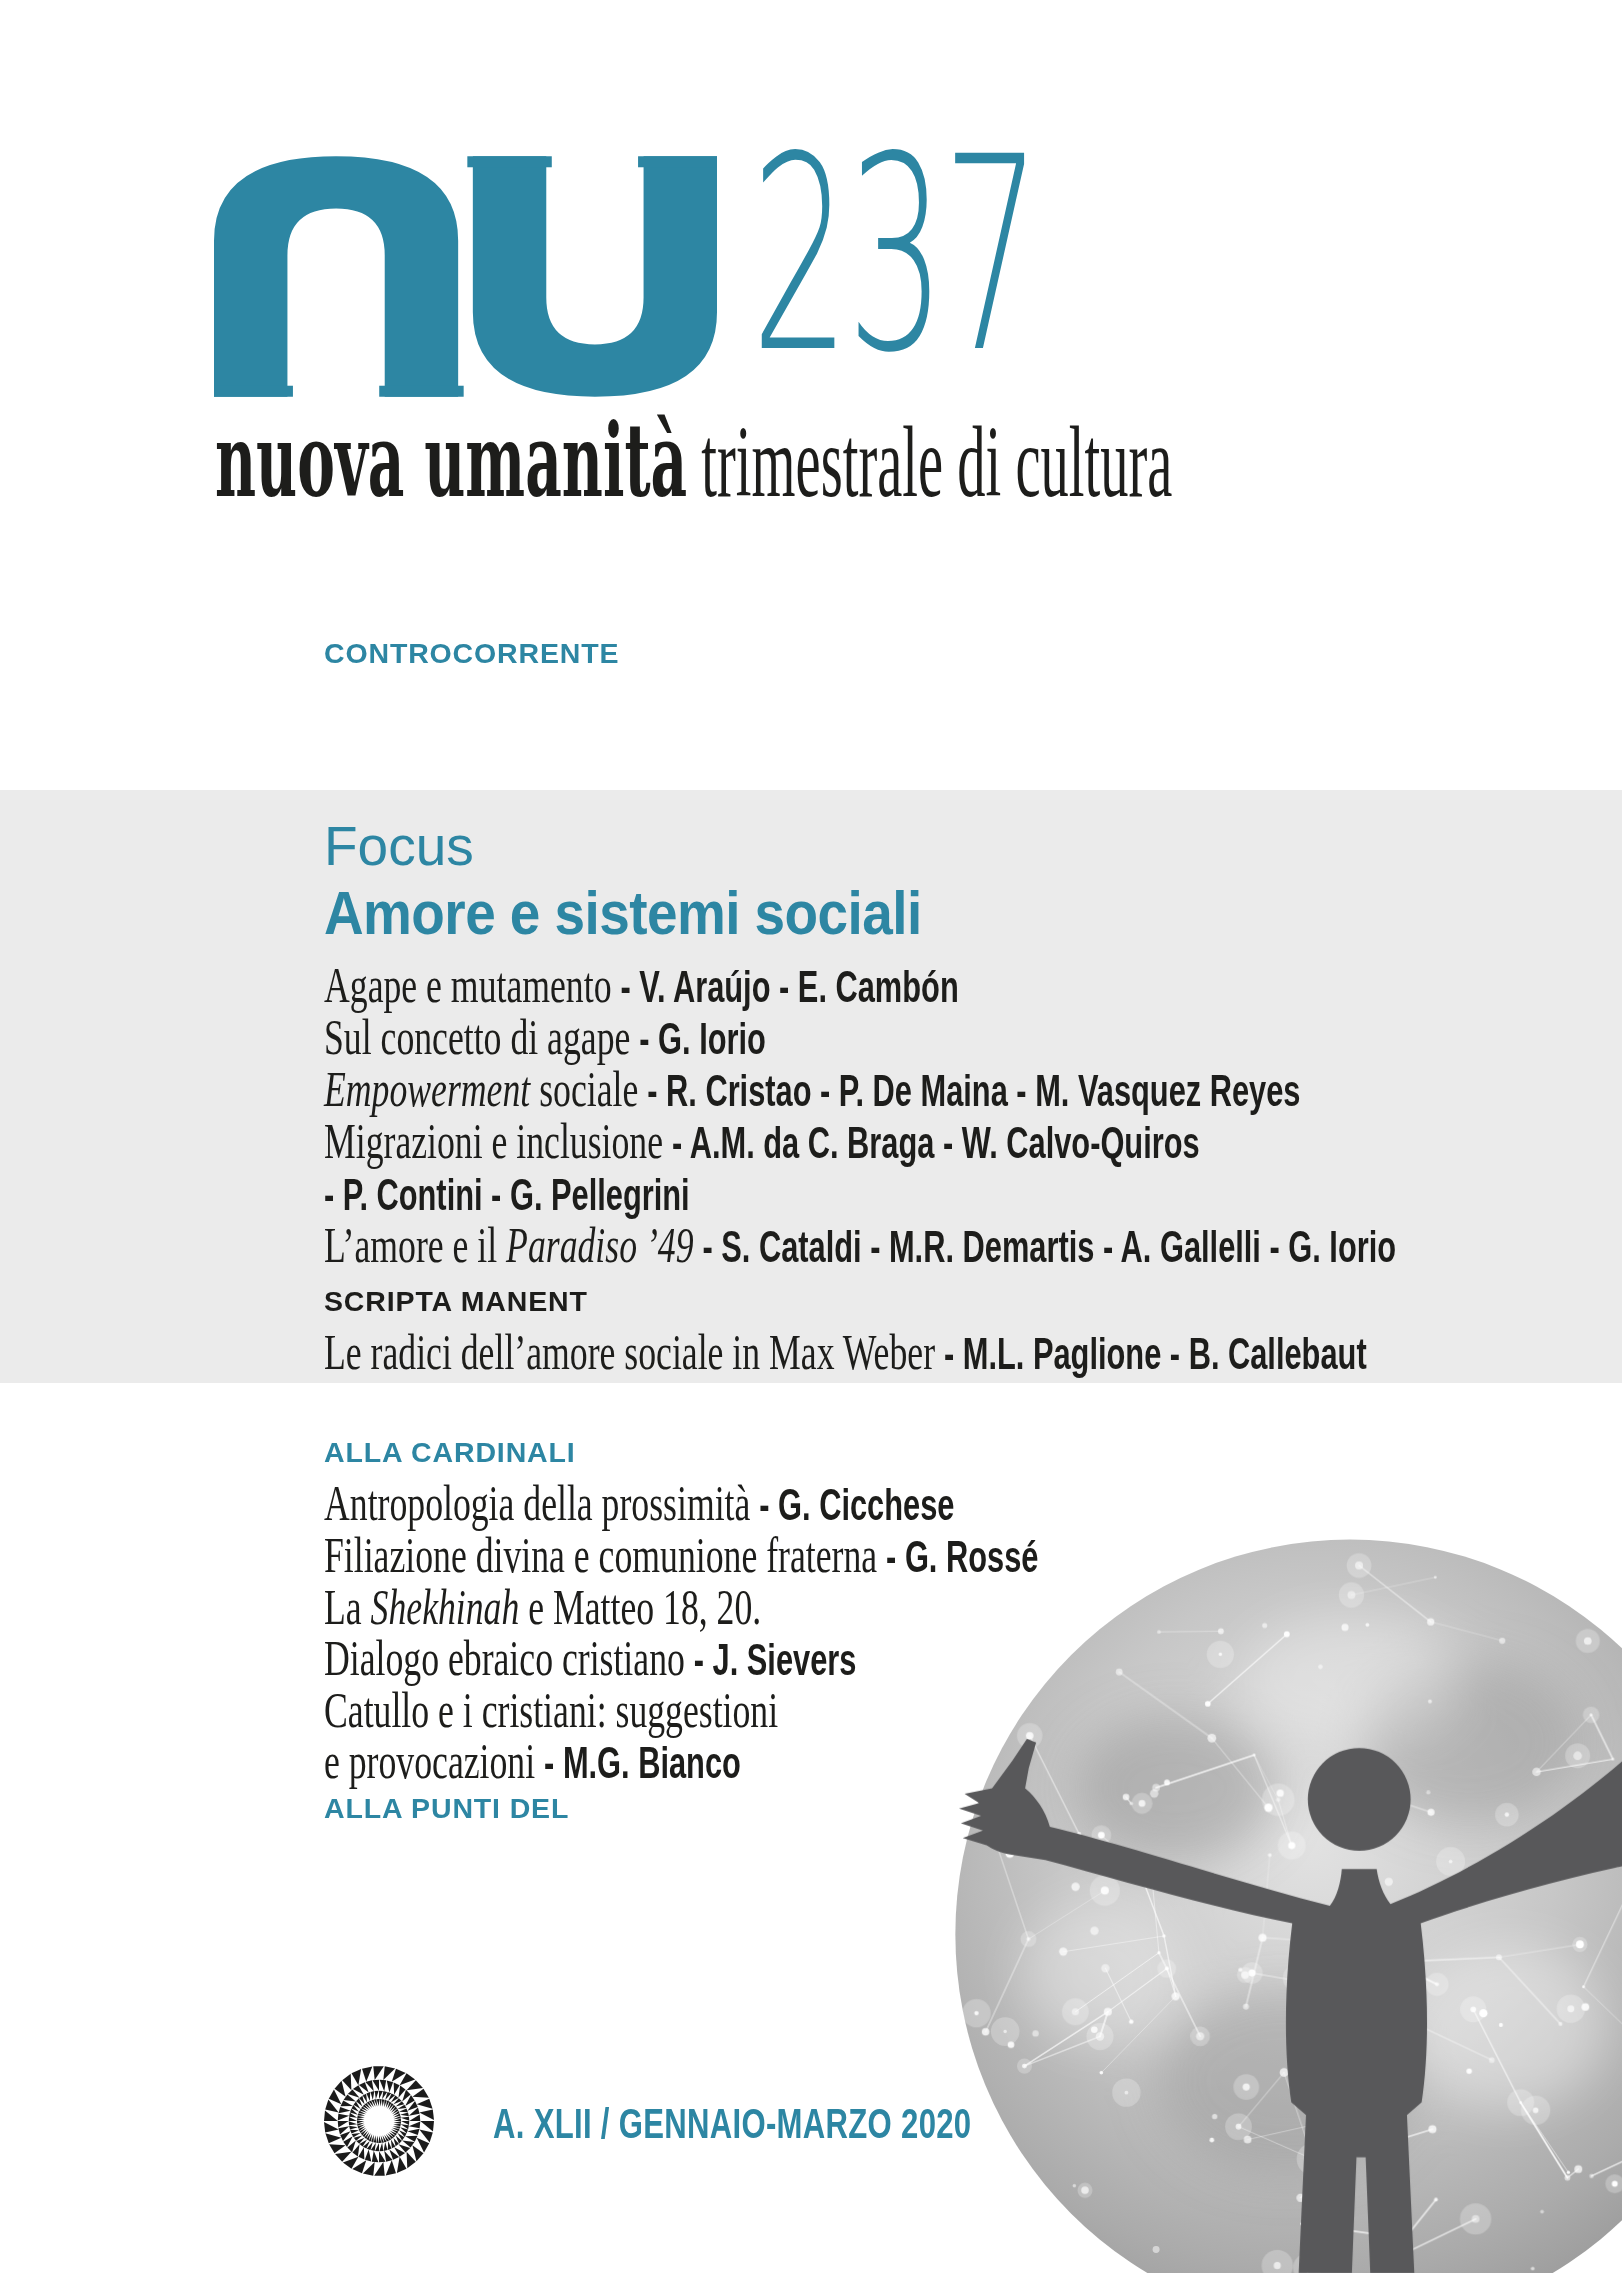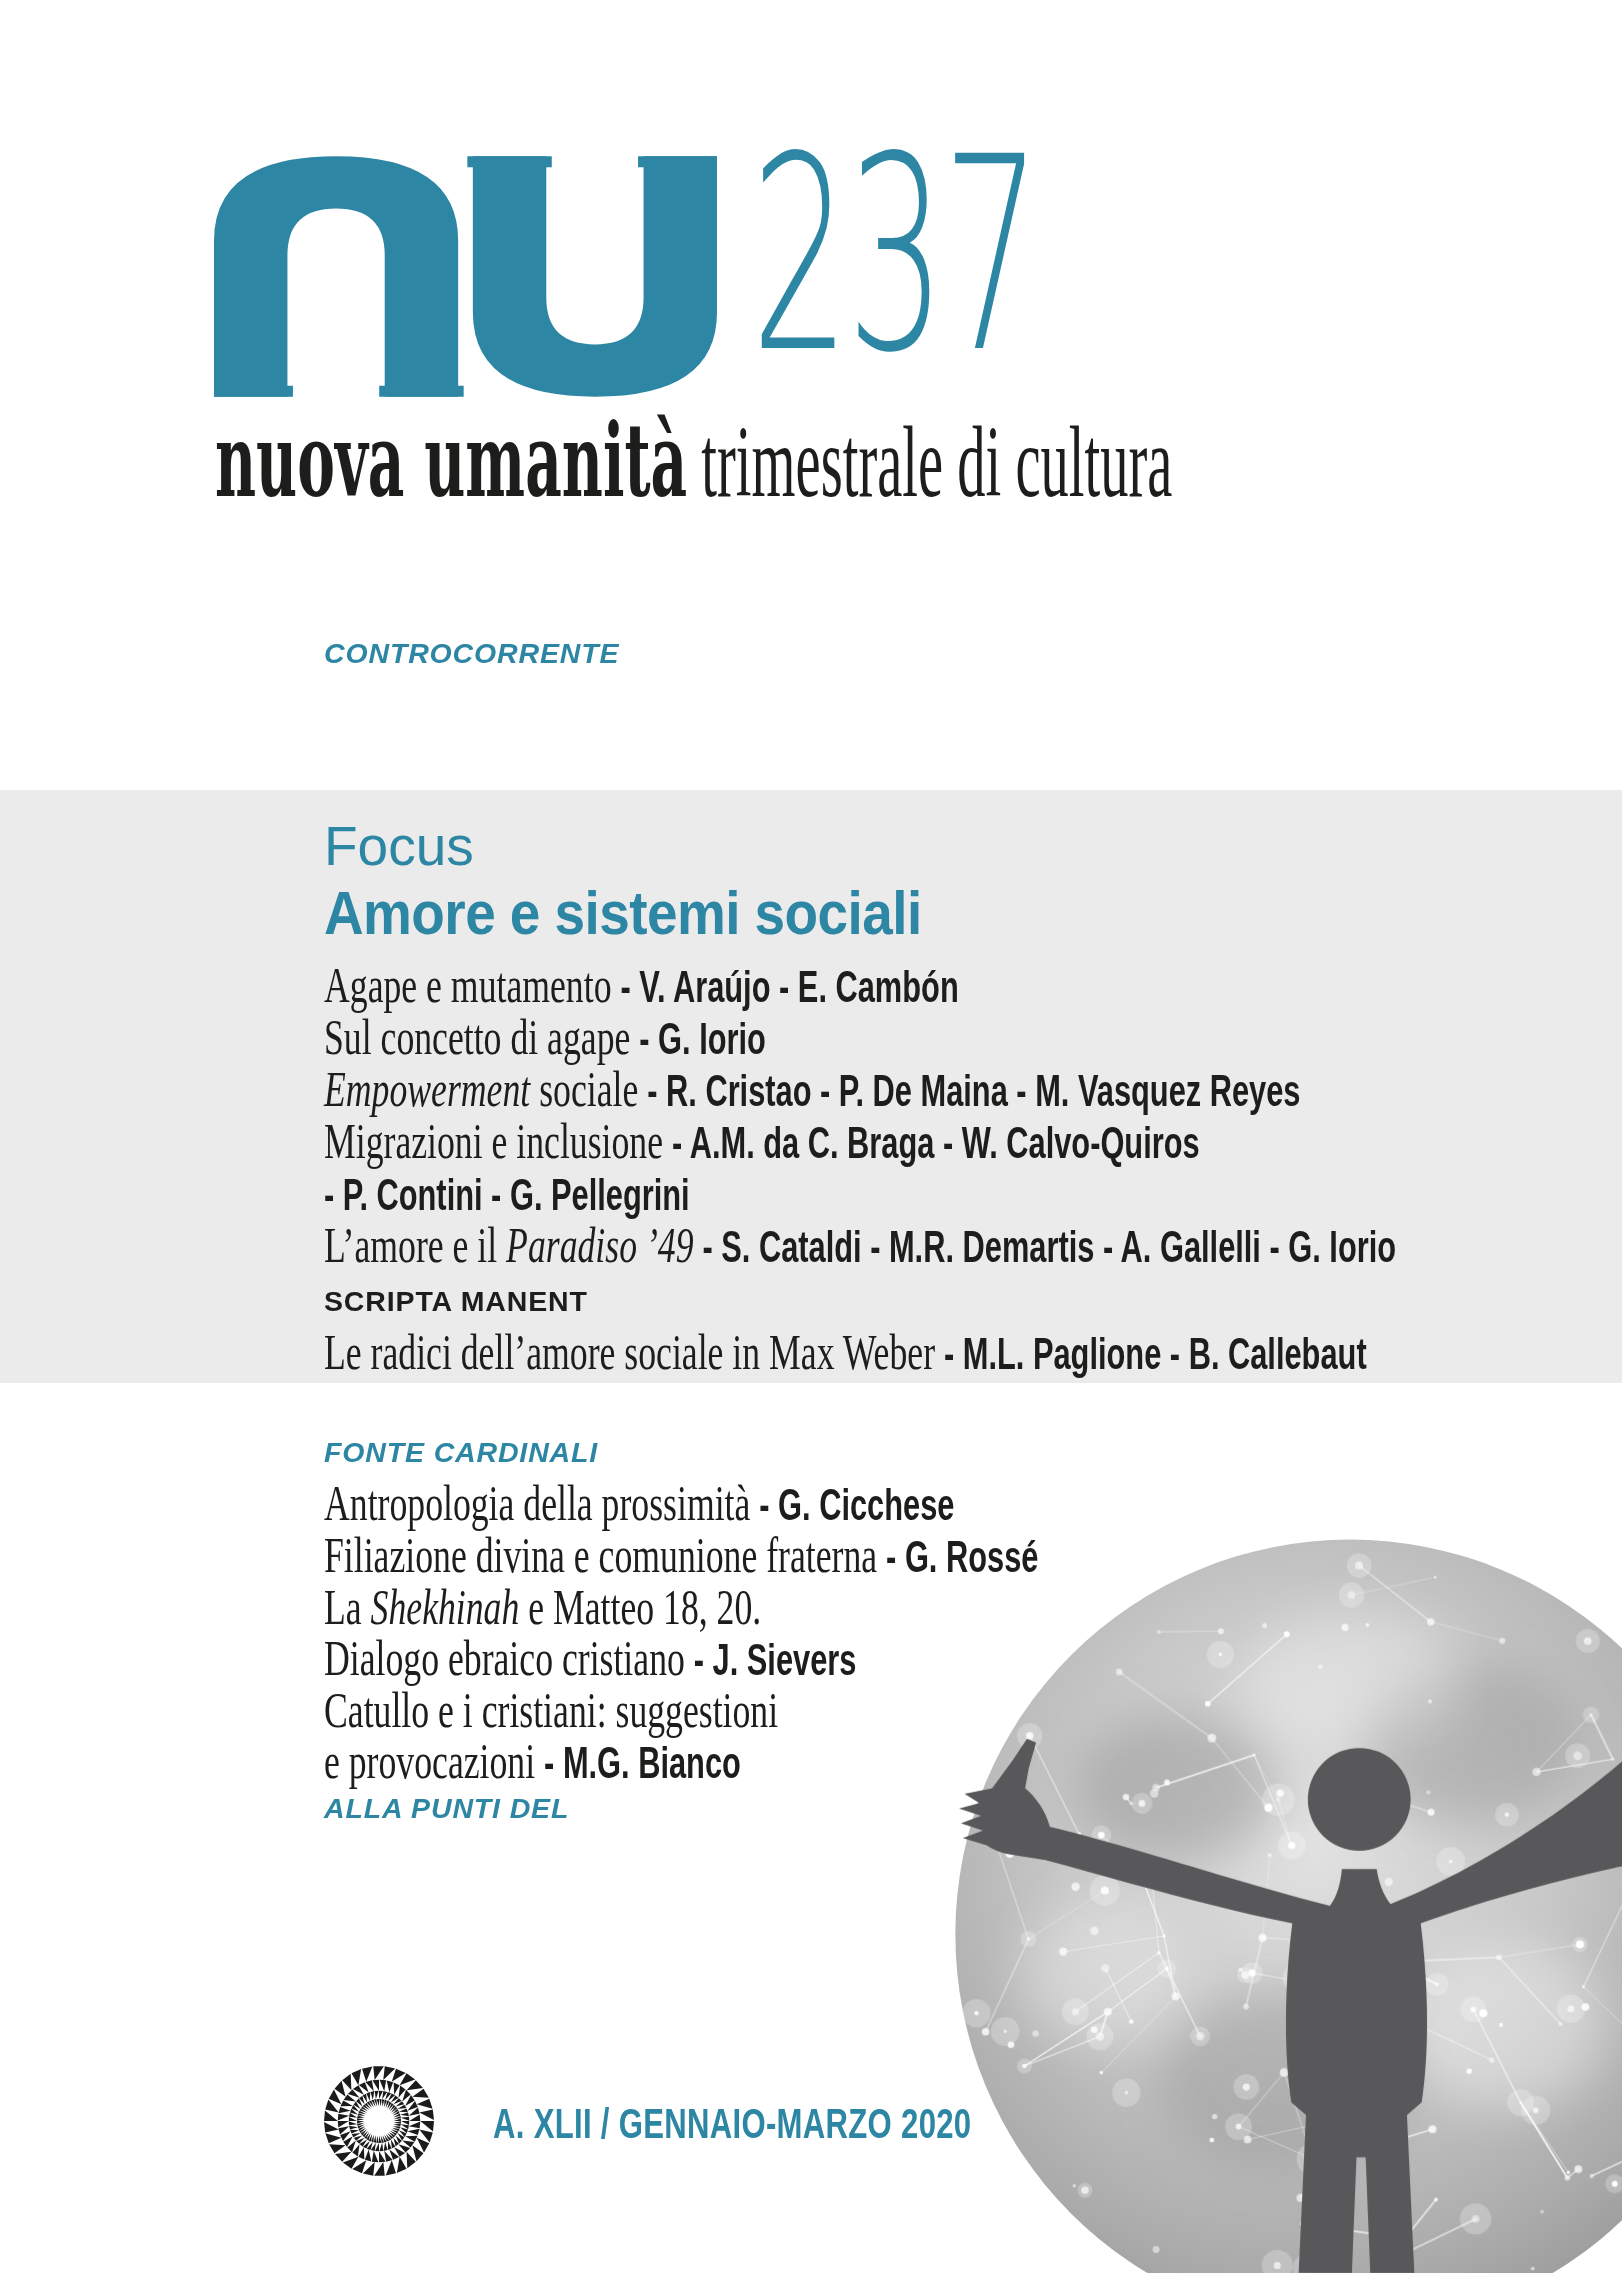--- a/index.html
+++ b/index.html
@@ -26,21 +26,21 @@
   .sub-light{font-family:"Liberation Serif",serif;font-weight:400;color:#1d1d1b;}
   
   .gray-band{position:absolute;left:0;top:790px;width:1623px;height:593px;background:var(--band);z-index:1;}
   
   .sec{position:absolute;left:324px;z-index:3;}
   .sec-label{
     font-family:"Liberation Sans",sans-serif;font-weight:700;
     font-size:28.5px;line-height:39px;letter-spacing:.03em;
     color:#1d1d1b;white-space:nowrap;
   }
-  .sec-label.teal{color:var(--accent);font-style:italic;}
+  .sec-label.teal{color:var(--accent);}
   .sec-label.mb{margin-bottom:5.5px;}
   .kicker{
     font-family:"Liberation Sans",sans-serif;font-weight:300;
     font-size:55px;line-height:62px;color:var(--accent);white-space:nowrap;
   }
   .heading{
     font-family:"Liberation Sans",sans-serif;font-weight:700;
     font-size:61px;line-height:72px;color:var(--accent);
     transform:scaleX(.9);transform-origin:0 50%;white-space:nowrap;letter-spacing:-.01em;
   }
@@ -112,21 +112,21 @@
   </section>
 
   <section class="sec" style="top:1282px">
     <div class="sec-label mb">SCRIPTA MANENT</div>
     <div class="items">
         <div class="toc-line"><span class="run-title">Le radici dell’amore sociale in Max Weber </span><span class="run-authors">- M.L. Paglione - B. Callebaut</span></div>
       </div>
   </section>
 
   <section class="sec" style="top:1433px">
-    <div class="sec-label teal mb">FONTE CARDINALI</div>
+    <div class="sec-label teal mb">ALLA CARDINALI</div>
     <div class="items">
         <div class="toc-line"><span class="run-title">Antropologia della prossimità </span><span class="run-authors">- G. Cicchese</span></div>
         <div class="toc-line"><span class="run-title">Filiazione divina e comunione fraterna </span><span class="run-authors">- G. Rossé</span></div>
         <div class="toc-line"><span class="run-title">La </span><span class="run-title-italic">Shekhinah</span><span class="run-title"> e Matteo 18, 20.</span></div>
         <div class="toc-line"><span class="run-title">Dialogo ebraico cristiano </span><span class="run-authors">- J. Sievers</span></div>
         <div class="toc-line"><span class="run-title">Catullo e i cristiani: suggestioni</span></div>
         <div class="toc-line"><span class="run-title">e provocazioni </span><span class="run-authors">- M.G. Bianco</span></div>
       </div>
   </section>
 

